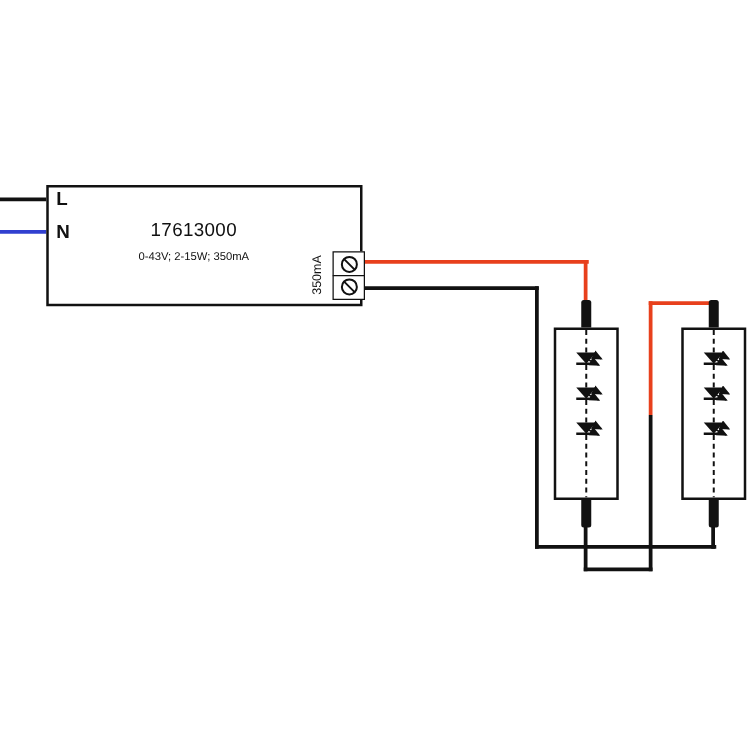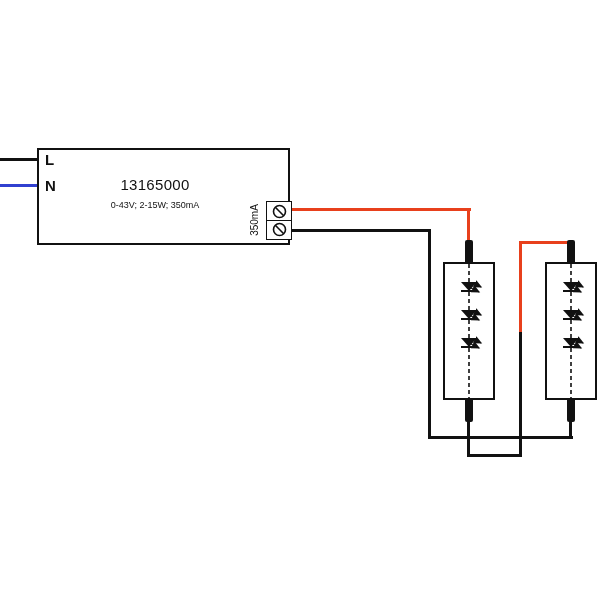--- a/index.html
+++ b/index.html
@@ -55,21 +55,21 @@
 
   <div class="wire" style="left: 467px; top: 420px; width: 3px; height: 37px; background: rgb(17, 17, 17);"></div>
   <div class="wire" style="left: 467px; top: 454px; width: 55px; height: 3px; background: rgb(17, 17, 17);"></div>
   <div class="wire" style="left: 519px; top: 332px; width: 3px; height: 125px; background: rgb(17, 17, 17);"></div>
   <div class="wire" style="left: 519px; top: 241px; width: 3px; height: 91px; background: rgb(232, 64, 28);"></div>
   <div class="wire" style="left: 519px; top: 241px; width: 52px; height: 3px; background: rgb(232, 64, 28);"></div>
 
   <div class="driver-box"></div>
   <div class="lbl-LN lbl-L">L</div>
   <div class="lbl-LN lbl-N">N</div>
-  <div class="lbl-model">13165000</div>
+  <div class="lbl-model">17613000</div>
   <div class="lbl-specs">0-43V; 2-15W; 350mA</div>
   <div class="lbl-output">350mA</div>
 
   <div class="term-block">
     <div class="term-cell">
       <svg width="23" height="17" viewBox="0 0 23 17">
         <circle cx="11.5" cy="8.5" r="6" fill="none" stroke="#111" stroke-width="1.6"></circle>
         <line x1="7.3" y1="4.3" x2="15.7" y2="12.7" stroke="#111" stroke-width="1.6"></line>
       </svg>
     </div>

